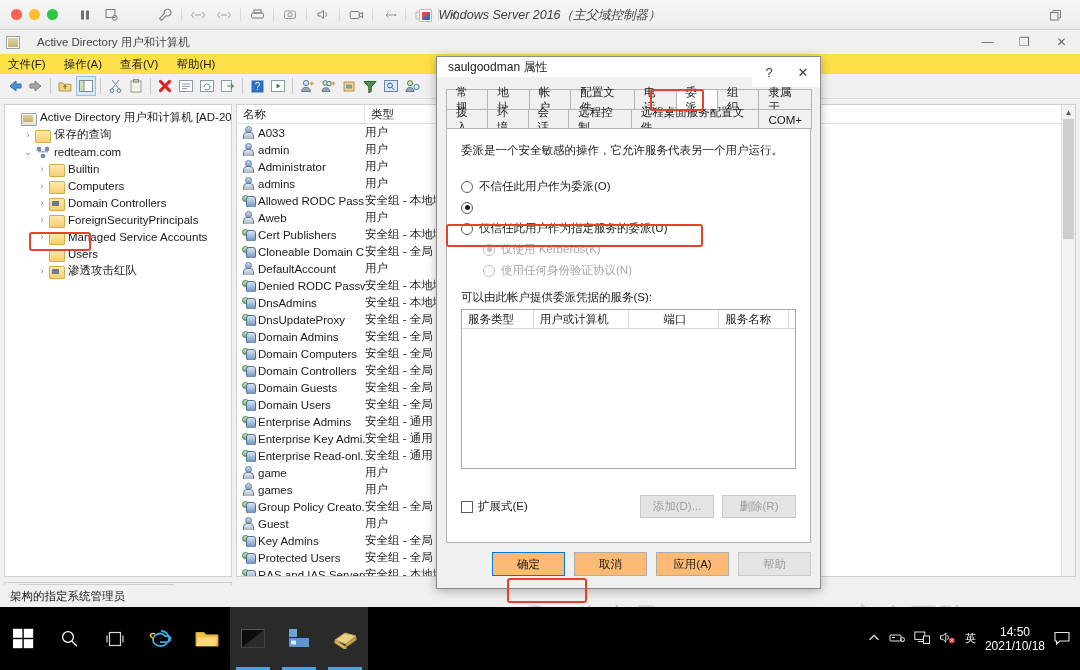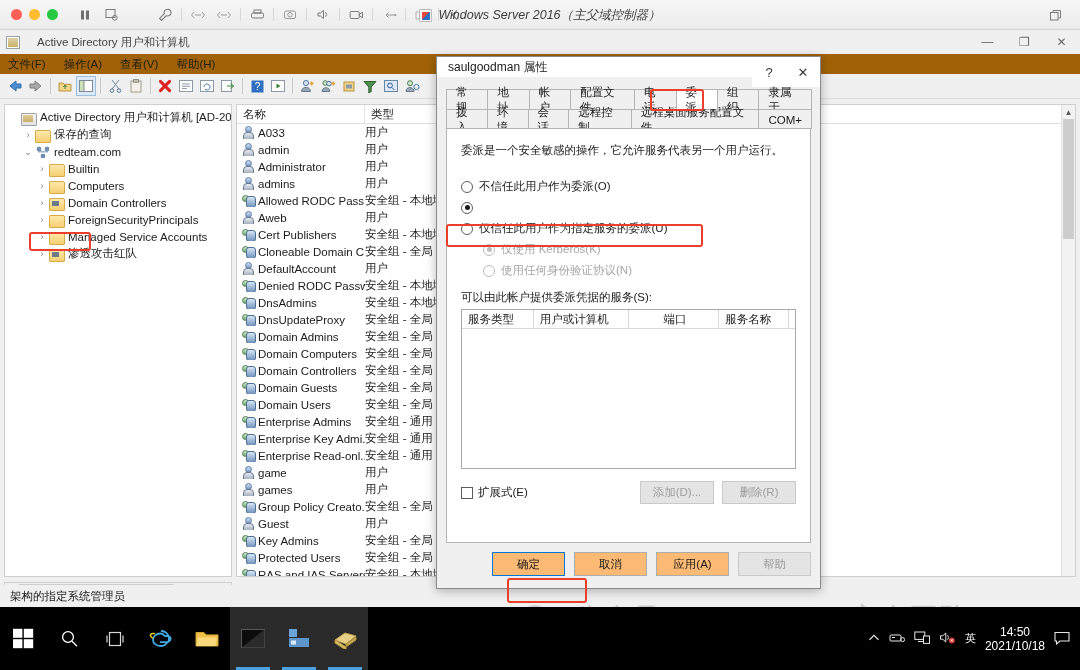--- a/index.html
+++ b/index.html
@@ -47,21 +47,21 @@
     background:#f0f0f0; color:#444; font-size:11.5px;
   }
   .ad-ico { width:14px; height:13px; background:#fdfdfd; border:1px solid #9aa0a6; position:relative;}
   .ad-ico:before{content:"";position:absolute;left:1px;top:1px;width:10px;height:9px;
     background:linear-gradient(#ddd2a6,#c8b06a);}
   .ad-winbtns{ position:absolute; right:0; top:0; height:24px; display:flex;}
   .wbtn{ width:37px;height:24px;display:flex;align-items:center;justify-content:center;
     color:#6a6a6a;font-size:12px;}
 
   .menubar { height:20px; display:flex; align-items:center; padding-left:8px; gap:18px;
-    color:#1c1c1c; font-size:11.5px; background:#a16207;}
+    color:#1c1c1c; font-size:11.5px; background:#fde047;}
   .toolbar { height:25px; display:flex; align-items:center; padding-left:5px; gap:1px;
      background:#f0f0f0; border-bottom:1px solid #dcdcdc;}
   .tb { width:20px;height:20px;display:flex;align-items:center;justify-content:center;}
   .tb.sel { background:#dbe9f7; border:1px solid #9cbfe0; }
   .tsep{ width:1px;height:16px;background:#c8c8c8;margin:0 3px;}
 
   
   .panes { position:absolute; left:4px; top:74px; right:4px; bottom:30px; display:flex; }
   .pane-left { width:228px; background:#fff; border:1px solid #cfcfcf; position:relative; overflow:hidden;}
   .pane-right { flex:1; background:#fff; border:1px solid #cfcfcf; margin-left:4px; position:relative; overflow:hidden;}
@@ -148,21 +148,21 @@
   .radio.dis{ border-color:#bdbdbd;}
   .radio.dis.on:after{ background:#bdbdbd;}
   .indent{ margin-left:22px;}
 
   .svc-label{ margin-top:9px; font-size:11.5px; color:#1a1a1a;}
   .svc-table{ margin-top:4px; border:1px solid #a9a9a9; background:#fff; height:160px; position:relative;}
   .svc-head{ display:flex; height:19px; border-bottom:1px solid #d8d8d8; font-size:11.5px; color:#1a1a1a;}
   .svch{ padding:2px 0 0 6px; border-right:1px solid #d8d8d8; white-space:nowrap; overflow:hidden;}
   .svch.a{width:72px;} .svch.b{width:96px;} .svch.c{width:62px;margin-left:28px;} .svch.d{width:70px;} .svch.e{flex:1;border-right:none;}
 
-  .ext-row{ margin-top:12px; display:flex; align-items:center; }
+  .ext-row{ margin-top:26px; display:flex; align-items:center; }
   .chk{ width:12px;height:12px;border:1px solid #5c5c5c;background:#fff;flex:none;margin-right:5px;}
   .ext-label{ font-size:11.5px;color:#1a1a1a;}
   .ext-btns{ margin-left:auto; display:flex; gap:8px;}
   .btn{ height:23px; min-width:74px; padding:0 10px; font-size:11.5px; color:#1a1a1a;
     background:#fdba74; border:1px solid #adadad; display:flex; align-items:center; justify-content:center;}
   .btn.disabled{ color:#9d9d9d; background:#e4e4e4; border-color:#c9c9c9;}
   .dlg-footer{ position:absolute; left:9px; right:9px; bottom:12px; display:flex; justify-content:flex-end; gap:9px;}
   .btn.wide{ min-width:73px; height:24px;}
   .btn.focus{ border:1px solid #0078d7; }
 
@@ -458,20 +458,25 @@
             </div>
             <div class="trow" style="padding-left: 28px;">
               <span class="tarrow">›</span>
               <span class="tfolder"></span>
               <span class="tlabel">ForeignSecurityPrincipals</span>
             </div>
             <div class="trow" style="padding-left: 28px;">
               <span class="tarrow">›</span>
               <span class="tfolder"></span>
               <span class="tlabel">Managed Service Accounts</span>
+            </div>
+            <div class="trow" style="padding-left: 28px;">
+              <span class="tarrow"></span>
+              <span class="tfolder"></span>
+              <span class="tlabel">Users</span>
             </div>
             <div class="trow" style="padding-left: 28px;">
               <span class="tarrow">›</span>
               <span class="tfolder special"></span>
               <span class="tlabel">渗透攻击红队</span>
             </div>
           </div>
         <div class="hl-rect" style="left:24px; top:127px; width:62px; height:19px;"></div>
       </div>
 

